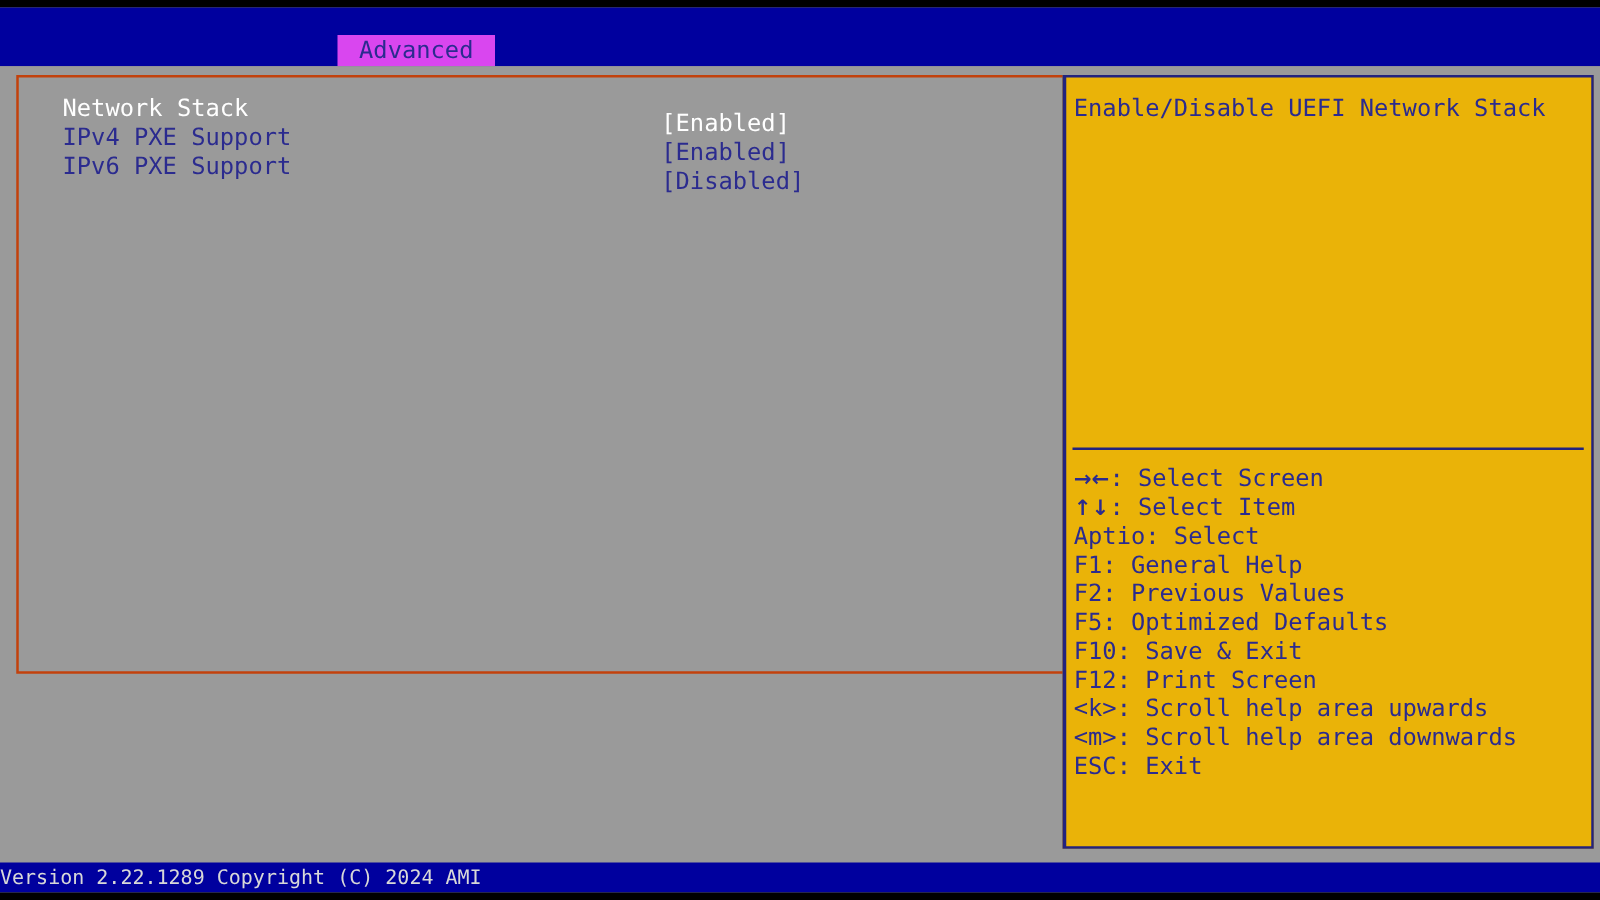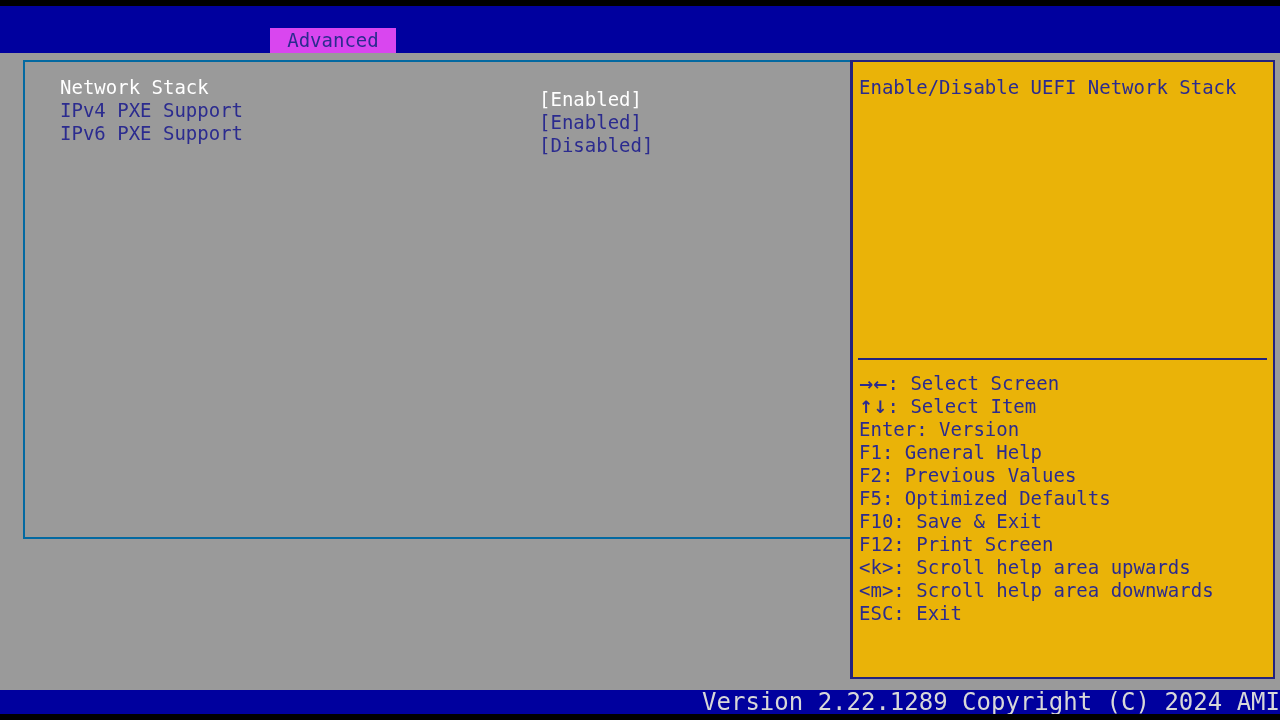--- a/index.html
+++ b/index.html
@@ -66,23 +66,23 @@
   .body-area {
     position: absolute;
     left: 0; top: 53px;
     width: 1280px; height: 637px;
     background: #9a9a9a;
   }
 
   
   .left-panel {
     position: absolute;
-    left: 23px; top: 60px;
+    left: 13px; top: 60px;
     width: 843px; height: 479px;
-    border: 2px solid #0369a1;
+    border: 2px solid #c2410c;
     box-sizing: border-box;
     background: #9a9a9a;
   }
 
   .settings-list {
     position: absolute;
     left: 35px; top: 14px;
     width: 780px;
   }
   .setting-row {
@@ -159,22 +159,22 @@
     position: absolute;
     left: 0; top: 690px;
     width: 1280px; height: 24px;
     background: #00009e;
   }
   .footer-text {
     position: absolute;
     left: 0; top: 690px;
     width: 1280px; height: 24px;
     line-height: 24px;
-    text-align: right;
-    font-size: 24px;
+    text-align: left;
+    font-size: 16px;
     color: #d8d8d8;
     white-space: pre;
   }
   .bottom-strip {
     position: absolute;
     left: 0; top: 714px;
     width: 1280px; height: 6px;
     background: #000000;
   }
 </style>
@@ -200,21 +200,21 @@
       </div>
   </div>
 
   <div class="right-panel">
     <div class="help-text">Enable/Disable UEFI Network Stack</div>
     <div class="help-divider"></div>
     <div class="key-list">
 
     <div class="key-row"><span class="key-glyph">→←</span><span>: Select Screen</span></div>
         <div class="key-row"><span class="key-glyph">↑↓</span><span>: Select Item</span></div>
-        <div class="key-row"><span>Enter: Version</span></div>
+        <div class="key-row"><span>Aptio: Select</span></div>
         <div class="key-row"><span>F1: General Help</span></div>
         <div class="key-row"><span>F2: Previous Values</span></div>
         <div class="key-row"><span>F5: Optimized Defaults</span></div>
         <div class="key-row"><span>F10: Save &amp; Exit</span></div>
         <div class="key-row"><span>F12: Print Screen</span></div>
         <div class="key-row"><span>&lt;k&gt;: Scroll help area upwards</span></div>
         <div class="key-row"><span>&lt;m&gt;: Scroll help area downwards</span></div>
         <div class="key-row"><span>ESC: Exit</span></div>
       </div>
   </div>

